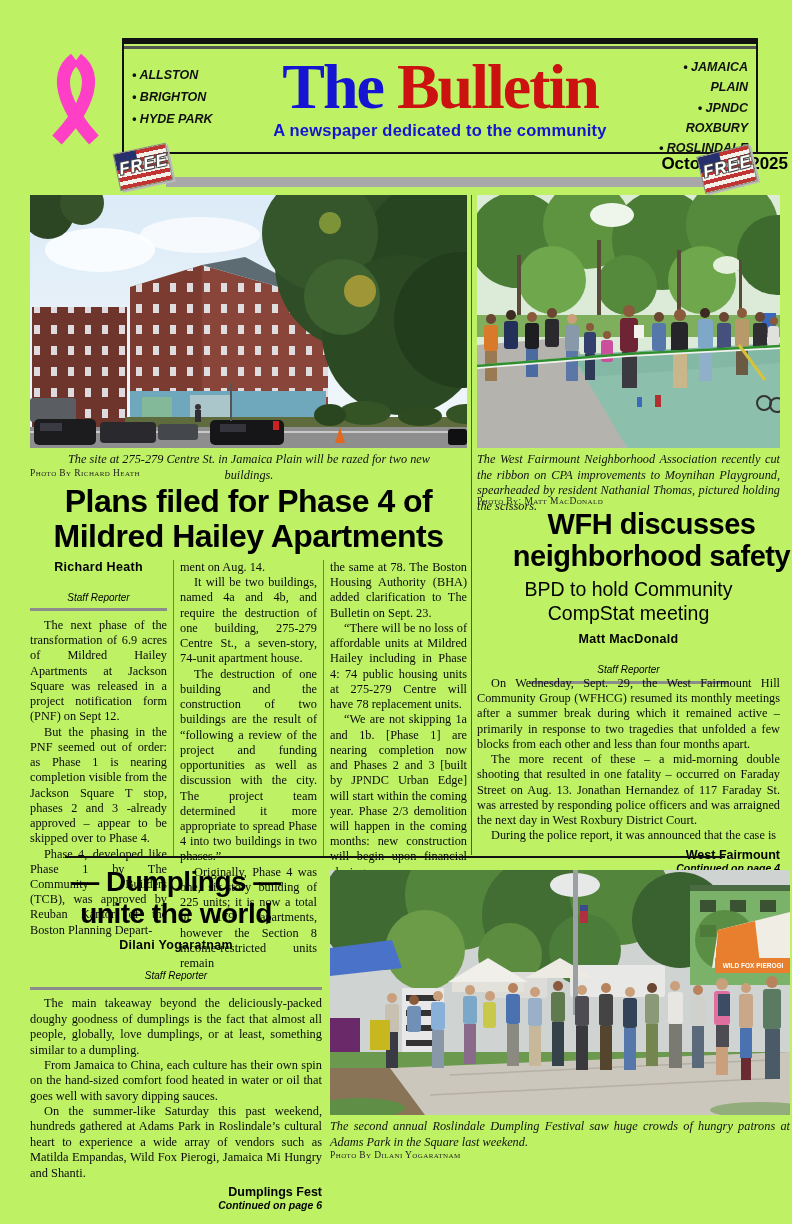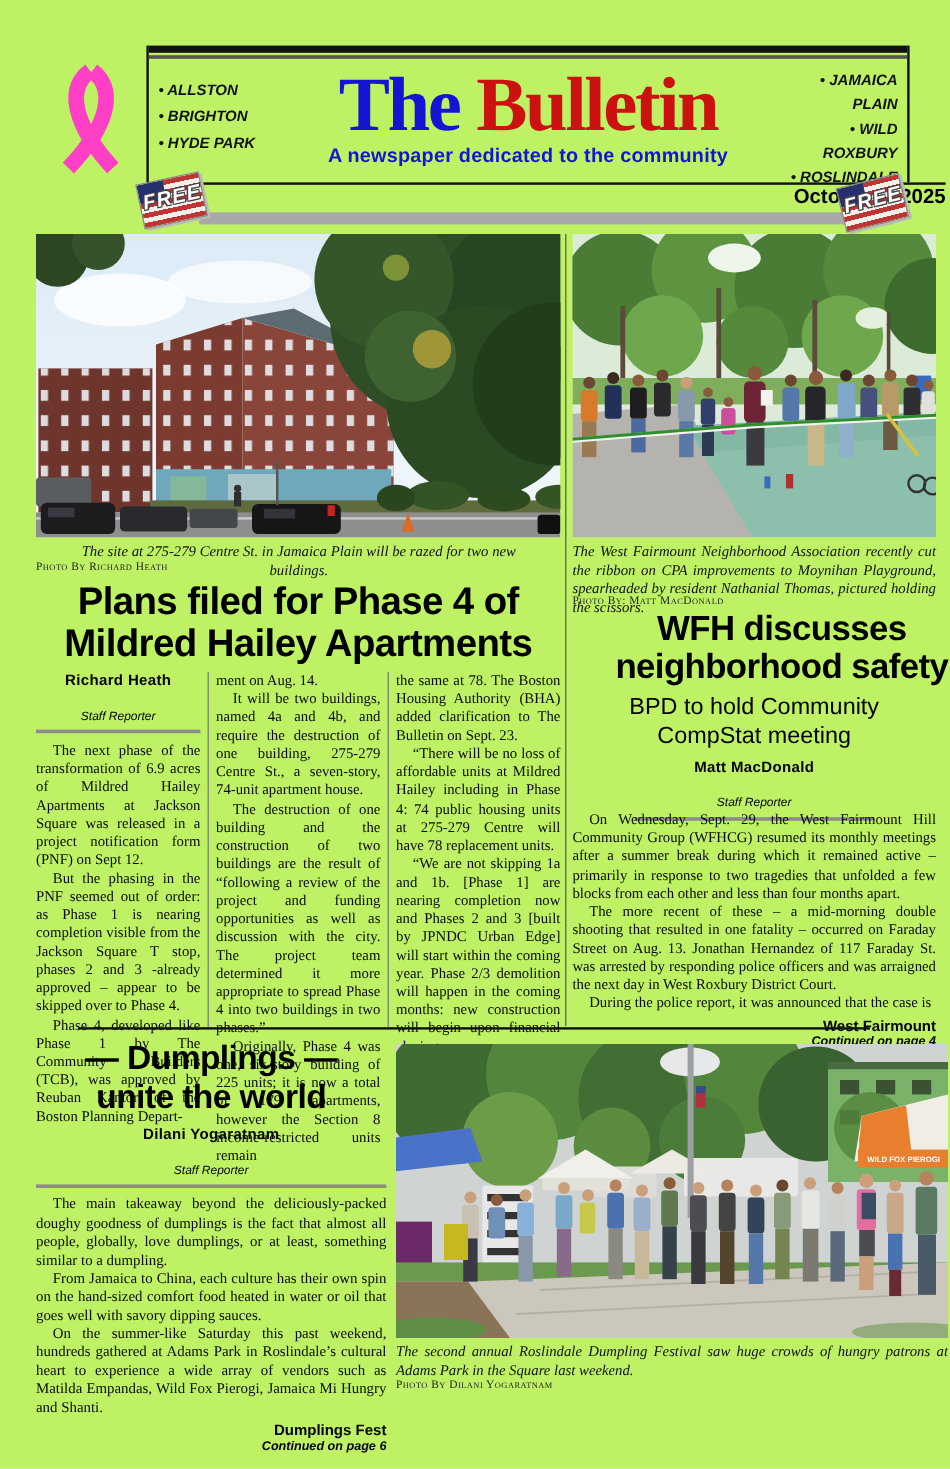--- a/index.html
+++ b/index.html
@@ -111,21 +111,21 @@
         <div>• BRIGHTON</div>
         <div>• HYDE PARK</div>
       </div>
       <div class="mast-center">
         <div class="mast-title"><span class="t-blue">The</span> <span class="t-red">Bulletin</span></div>
         <div class="tagline">A newspaper dedicated to the community</div>
       </div>
       <div class="nb nb-right">
         <div>• JAMAICA</div>
         <div>PLAIN</div>
-        <div>• WILD</div>
+        <div>• JPNDC</div>
         <div>ROXBURY</div>
         <div>• ROSLINDALE</div>
       </div>
     </div>
   </div>
 
   <div class="dateline">
     <div class="date-text">October 2, 2025</div>
     <div class="date-bar"></div>
   </div>

